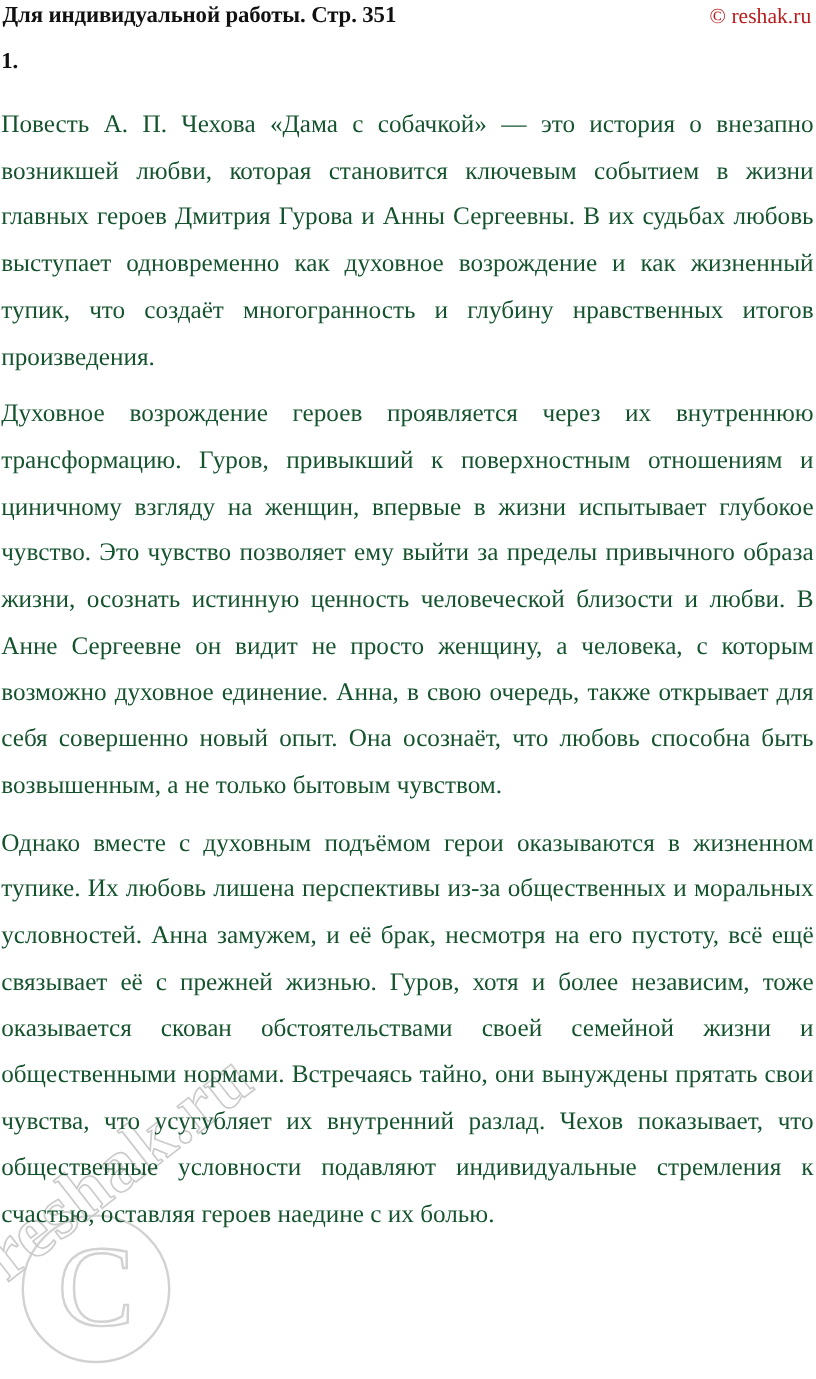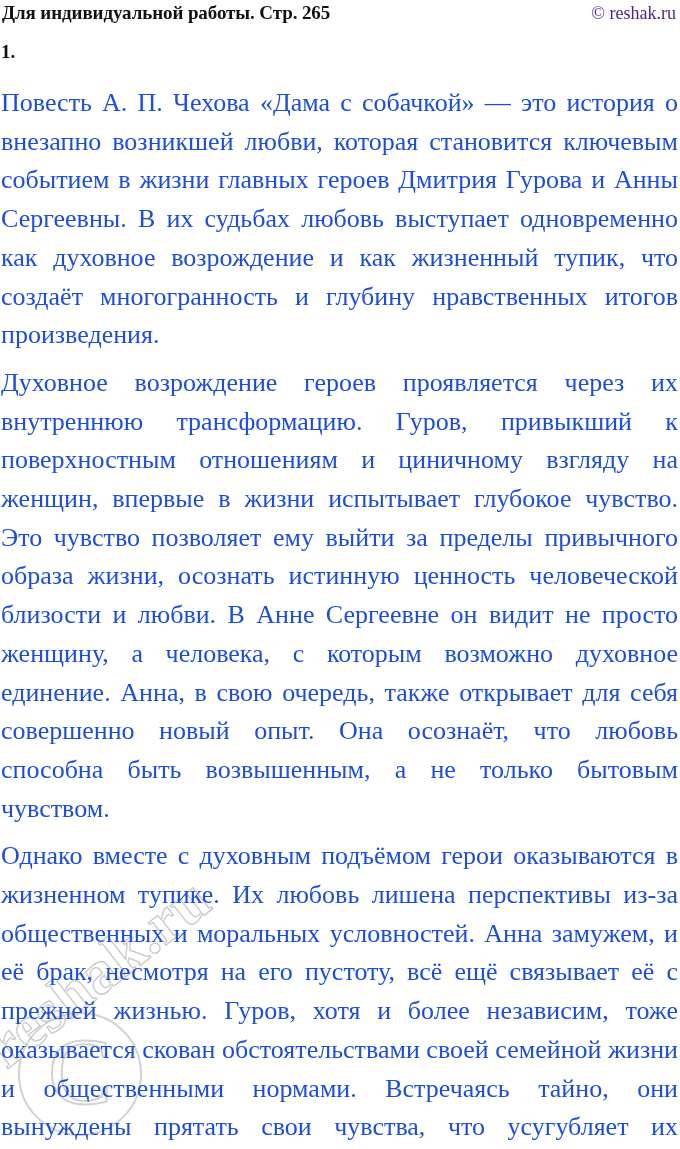--- a/index.html
+++ b/index.html
@@ -40,21 +40,21 @@
     font-weight: bold;
     font-size: 19px;
     line-height: 22px;
     letter-spacing: -0.1px;
     color: #111111;
     white-space: nowrap;
   }
   .header-copyright {
     font-size: 18px;
     line-height: 22px;
-    color: #4c1d95;
+    color: #b91c1c;
     white-space: nowrap;
     padding-right: 2px;
   }
 
   
   .content {
     position: absolute;
     top: 40px;
     left: 0;
     width: 680px;
@@ -63,26 +63,26 @@
     z-index: 2;
   }
   .task-number {
     font-weight: bold;
     font-size: 19px;
     line-height: 24px;
     color: #111111;
     margin: 0 0 20px 0;
   }
   .para {
-    font-size: 26px;
+    font-size: 21px;
     line-height: 38.7px;
     text-align: justify;
     text-justify: inter-word;
     margin: 0 0 9px 0;
-    color: #1d4ed8;
+    color: #14532d;
     hyphens: none;
     word-spacing: 0px;
   }
   .para:last-child {
     margin-bottom: 0;
   }
   
   .para-last {
     max-height: 48px;
     overflow: hidden;
@@ -136,21 +136,21 @@
     -webkit-text-stroke: 2px #d2d2d2;
     line-height: 1;
   }
 </style>
 </head>
 <body>
 
 <div class="page">
 
   <div class="header">
-    <div class="header-title">Для индивидуальной работы. Стр. 265</div>
+    <div class="header-title">Для индивидуальной работы. Стр. 351</div>
     <div class="header-copyright">© reshak.ru</div>
   </div>
 
   <div class="watermark">
     <div class="wm-c"></div>
     <div class="wm-text">reshak.ru</div>
   </div>
 
   <div class="content">
 

